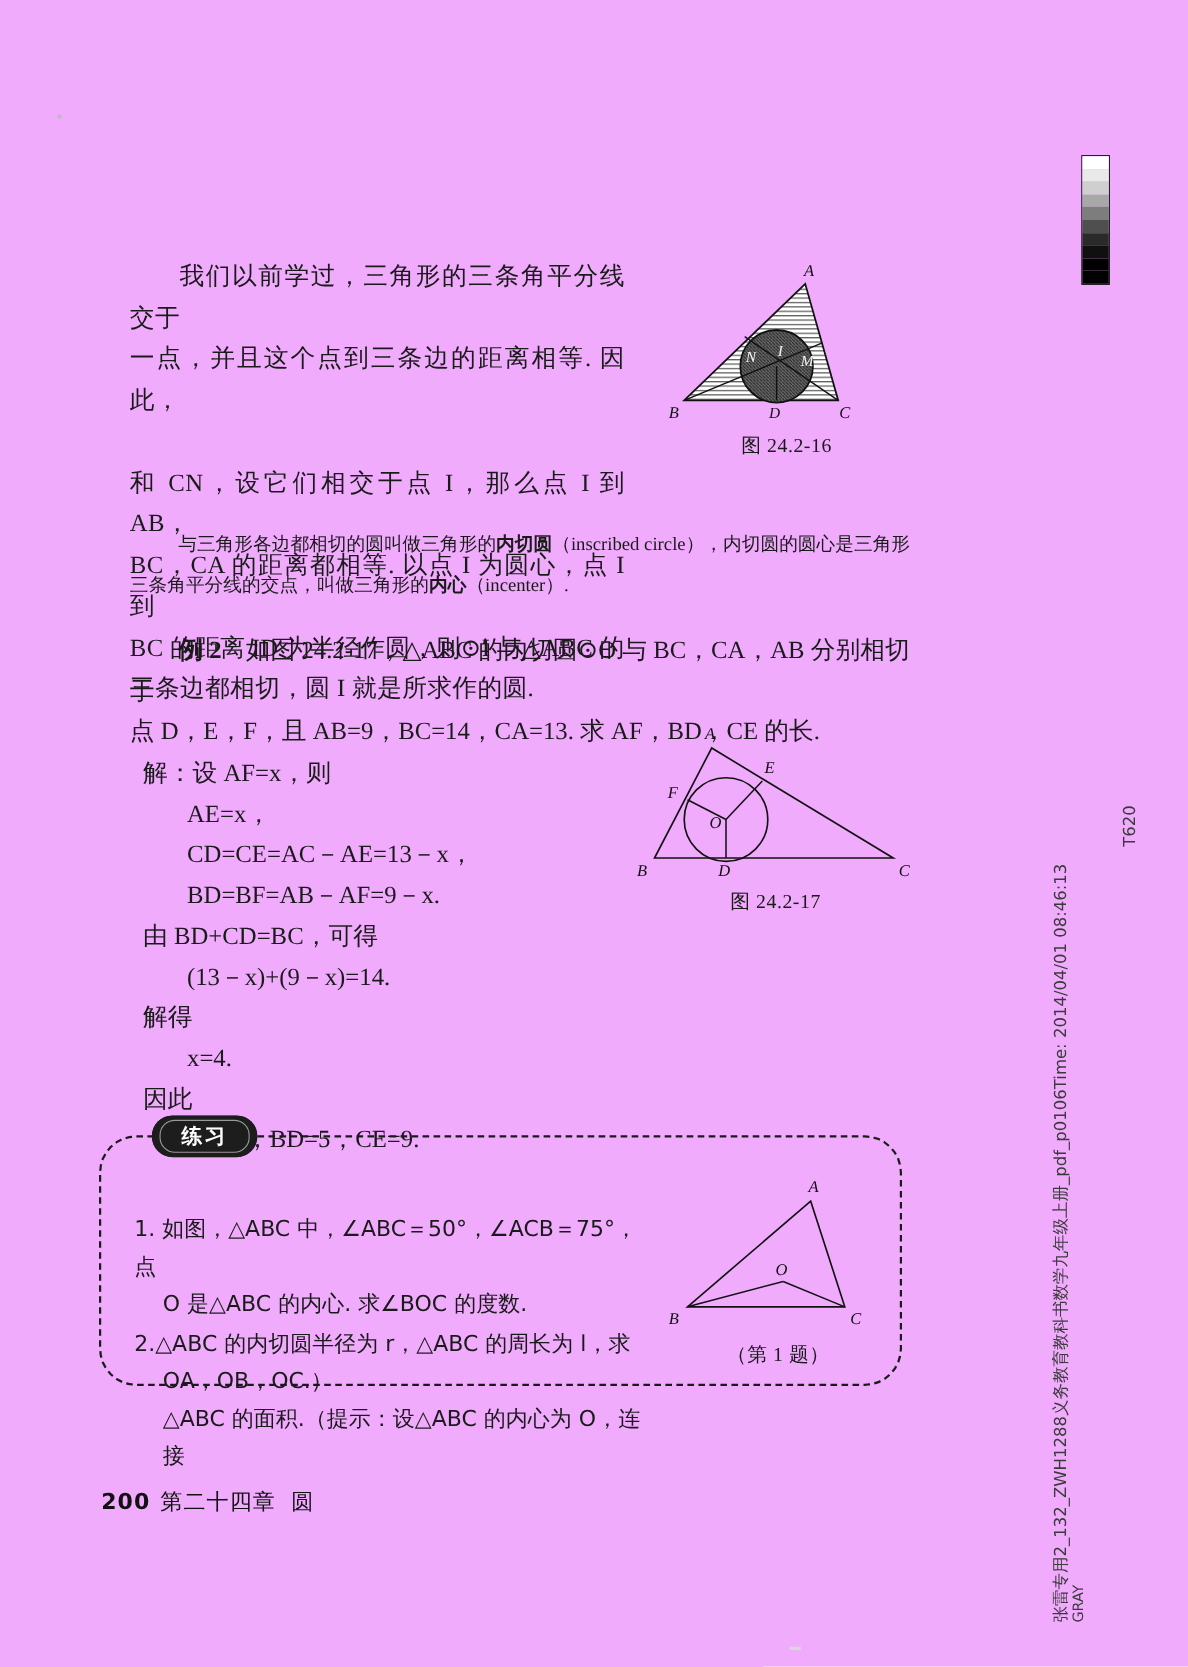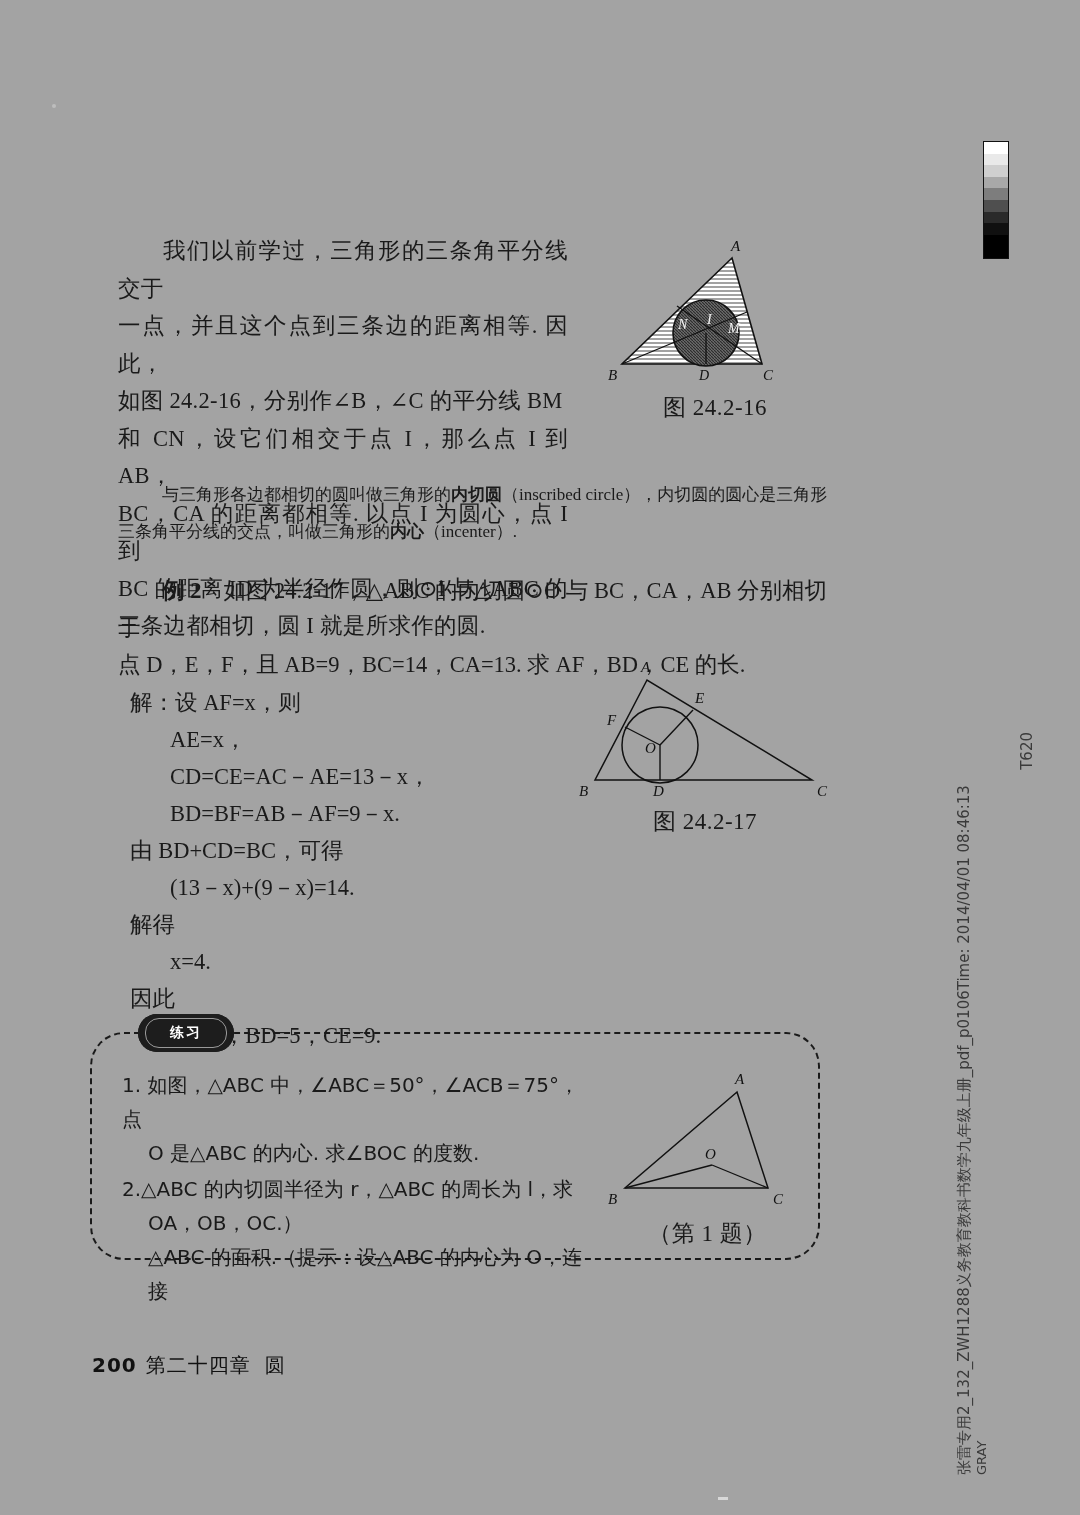--- a/index.html
+++ b/index.html
@@ -11,21 +11,21 @@
     width: 1080px;
     height: 1515px;
     position: relative;
     overflow: hidden;
     font-family: "Liberation Serif", "DejaVu Serif", serif;
     color: #1a1a1a;
   }
   .page {
     position: absolute;
     inset: 0;
-    background: #a3a3a3;
+    background: #f0abfc;
   }
 
   
   .body-col {
     position: absolute;
     left: 118px;
     top: 232px;
     width: 730px;
   }
   .para {
@@ -68,21 +68,21 @@
     line-height: 37px;
     margin-top: 36px;
   }
   .sol-line { white-space: nowrap; }
   .ind1 { padding-left: 40px; }
 
   
   .figure { position: absolute; }
   .fig-caption {
     text-align: center;
-    font-size: 23px;
+    font-size: 18px;
     letter-spacing: 0.5px;
     margin-top: 2px;
     font-family: "Liberation Serif", "DejaVu Serif", serif;
   }
 
   #fig-2416 { left: 600px; top: 236px; width: 230px; }
   #fig-2417 { left: 565px; top: 650px; width: 280px; }
   #fig-ex1  { left: 600px; top: 1062px; width: 215px; }
 
   
@@ -103,36 +103,36 @@
     width: 96px;
     height: 38px;
     border-radius: 19px;
     background: #1d1d1d;
     color: #ffffff;
     display: flex;
     align-items: center;
     justify-content: center;
     font-family: "DejaVu Sans", sans-serif;
     font-weight: bold;
-    font-size: 14px;
+    font-size: 19px;
     letter-spacing: 2px;
     box-shadow: inset 0 0 0 2px #1d1d1d;
   }
   .exercise-badge::before {
     content: "";
     position: absolute;
     inset: 4px 7px;
     border: 1.5px solid rgba(255,255,255,0.55);
     border-radius: 14px;
     pointer-events: none;
   }
   .ex-list {
     position: absolute;
     left: 122px;
-    top: 1068px;
+    top: 1100px;
     width: 470px;
     font-size: 20px;
     line-height: 34px;
     font-family: "DejaVu Sans", sans-serif;
   }
   .ex-item { margin-bottom: 2px; }
   .ex-item .hang { display: block; padding-left: 26px; }
   .ex-item .lead { display: block; }
 
   
@@ -231,21 +231,21 @@
     <span style="background:#2a2a2a"></span>
     <span style="background:#101010"></span>
     <span style="background:#000000"></span>
     <span style="background:#000000"></span>
   </div>
 
   <div class="body-col">
     <div class="para para-1">
       <span class="indent"></span><span>我们以前学过，三角形的三条角平分线交于</span><br>
       <span>一点，并且这个点到三条边的距离相等. 因此，</span><br>
-      <span>如图 24.2-16，分别作∠B，∠C 的平分线 BM</span><br>
+      <br>
       <span>和 CN，设它们相交于点 I，那么点 I 到 AB，</span><br>
       <span>BC，CA 的距离都相等. 以点 I 为圆心，点 I 到</span><br>
       <span>BC 的距离 ID 为半径作圆，则⊙I 与△ABC 的</span><br>
       <span>三条边都相切，圆 I 就是所求作的圆.</span>
     </div>
   </div>
 
   <div class="figure" id="fig-2416">
     <svg width="230" height="150" viewBox="0 0 230 150">
       <defs>

